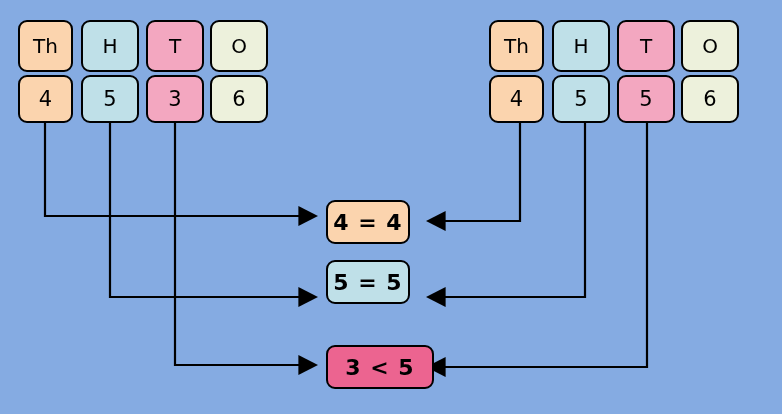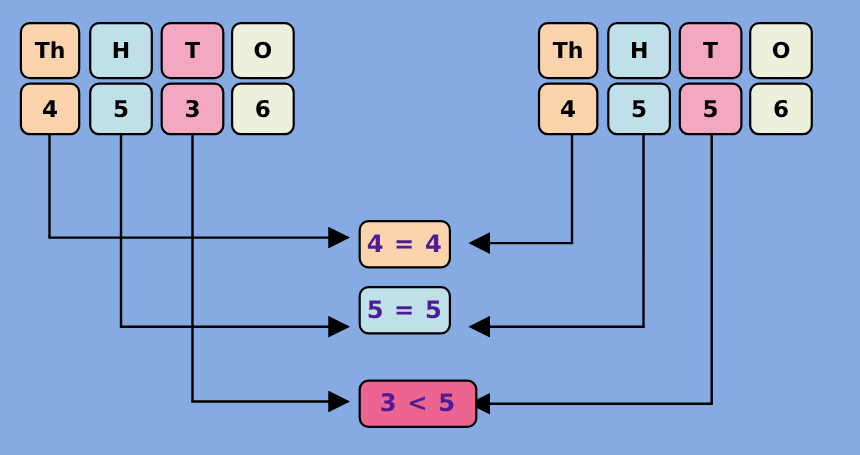--- a/index.html
+++ b/index.html
@@ -27,38 +27,38 @@
     pointer-events: none;
   }
   .cell {
     position: absolute;
     box-sizing: border-box;
     border: 2px solid #000000;
     border-radius: 9px;
     display: flex;
     align-items: center;
     justify-content: center;
-    font-weight: bold;
+    font-weight: normal;
     font-size: 21px;
     color: #000000;
     letter-spacing: 0px;
   }
   .cell.head { font-size: 20px; }
   .cell.digit { font-size: 21px; }
   .cmp {
     position: absolute;
     box-sizing: border-box;
     border: 2px solid #000000;
     border-radius: 9px;
     display: flex;
     align-items: center;
     justify-content: center;
     font-weight: bold;
     font-size: 22px;
-    color: #4c1d95;
+    color: #000000;
     letter-spacing: 1px;
   }
 </style>
 </head>
 <body>
 
 <div id="stage">
 
   <svg id="wires" viewBox="0 0 782 414">
     <defs>

